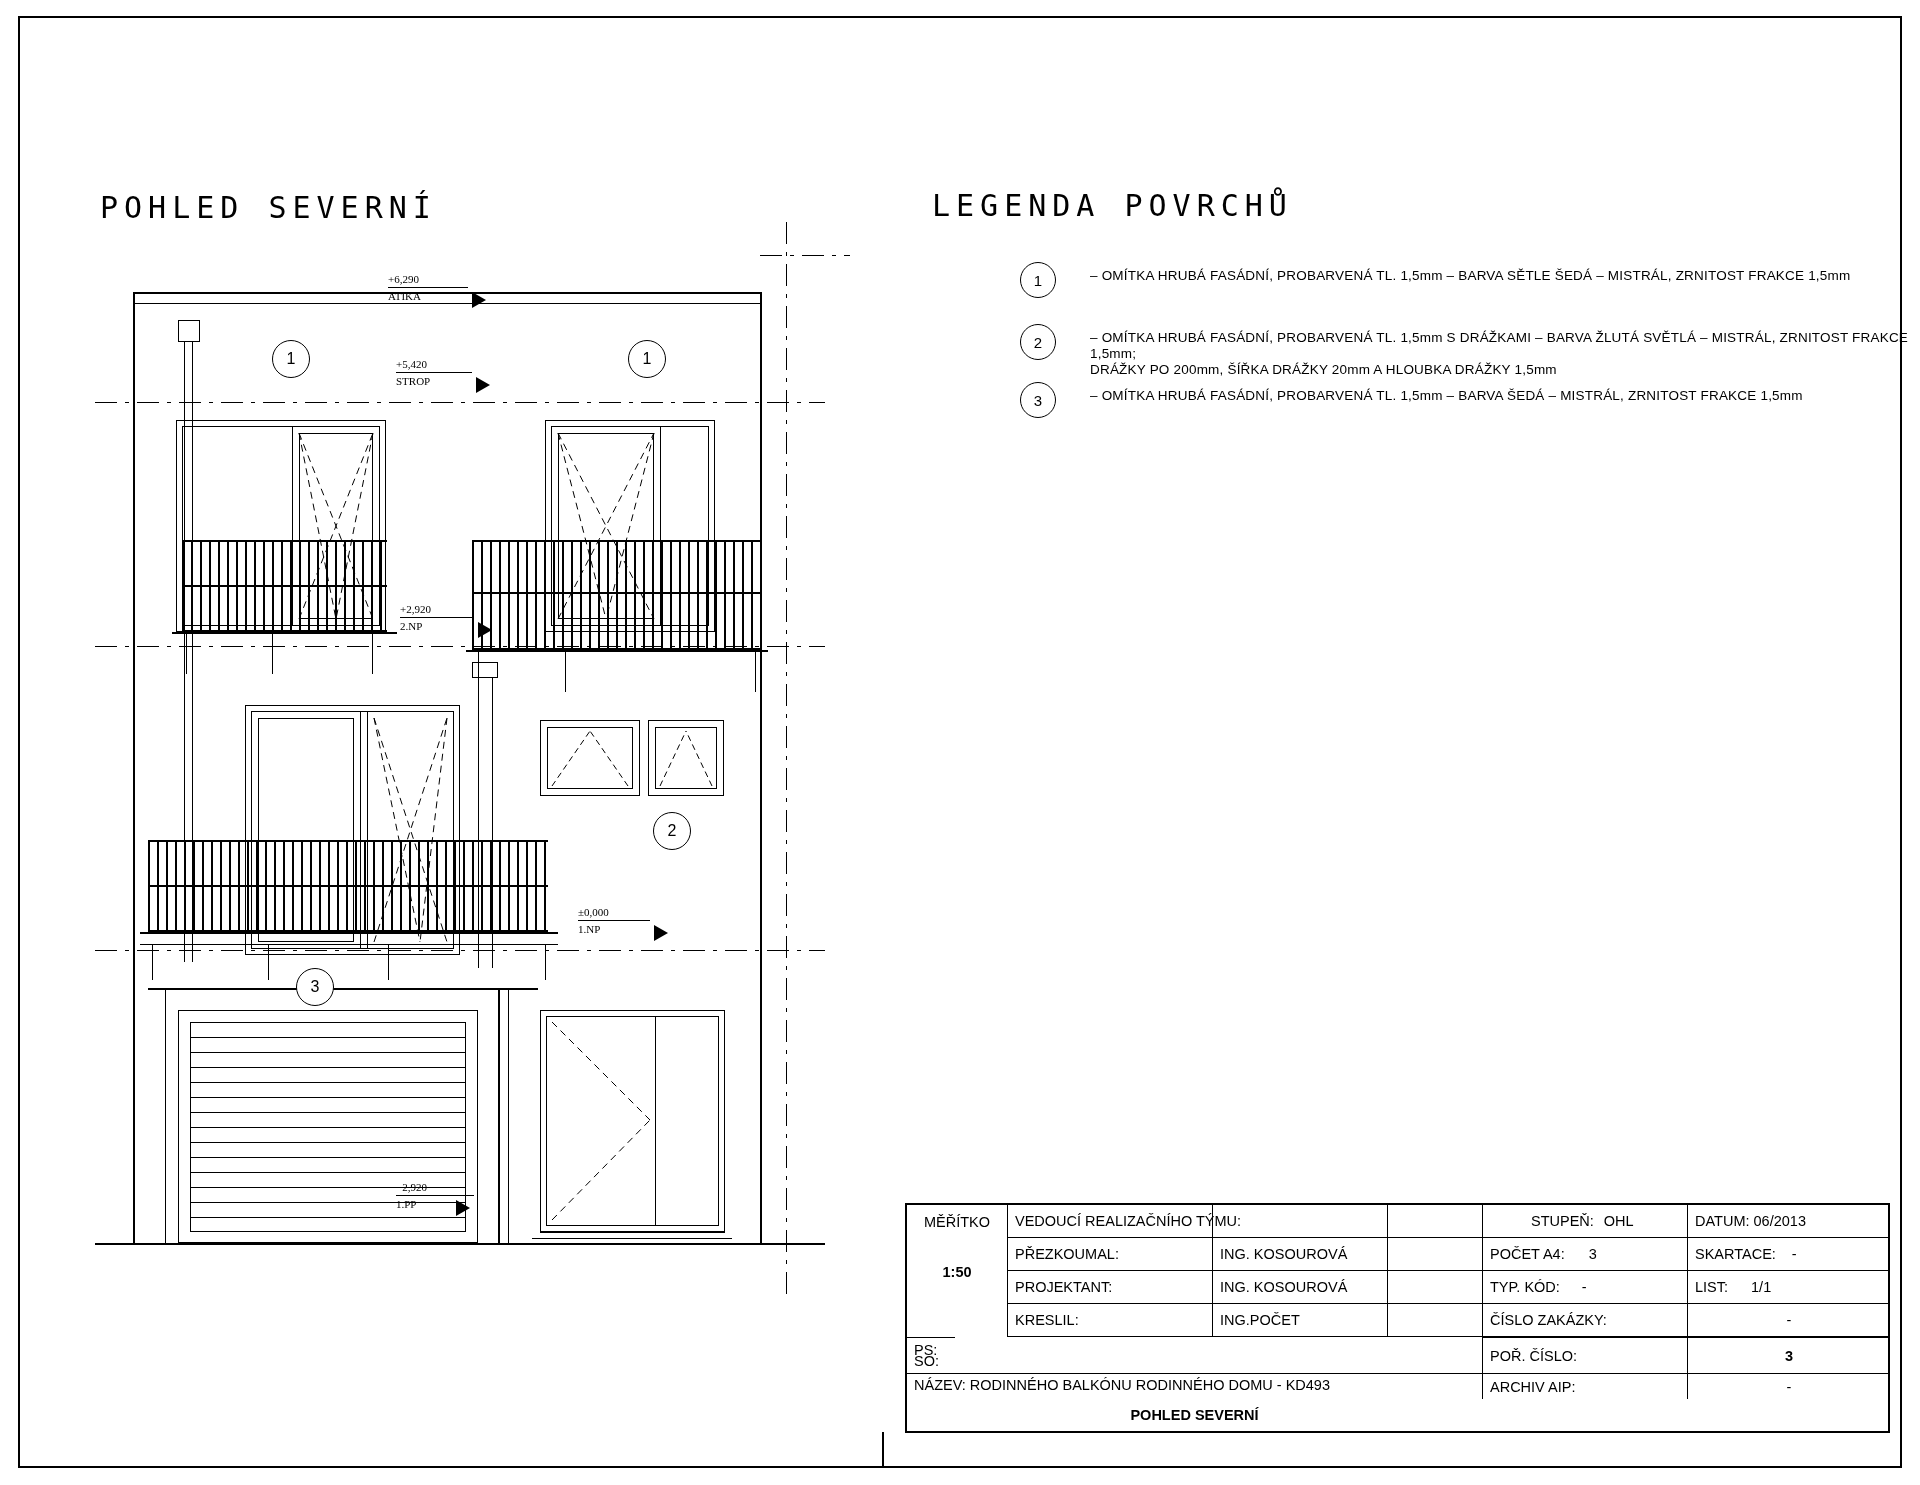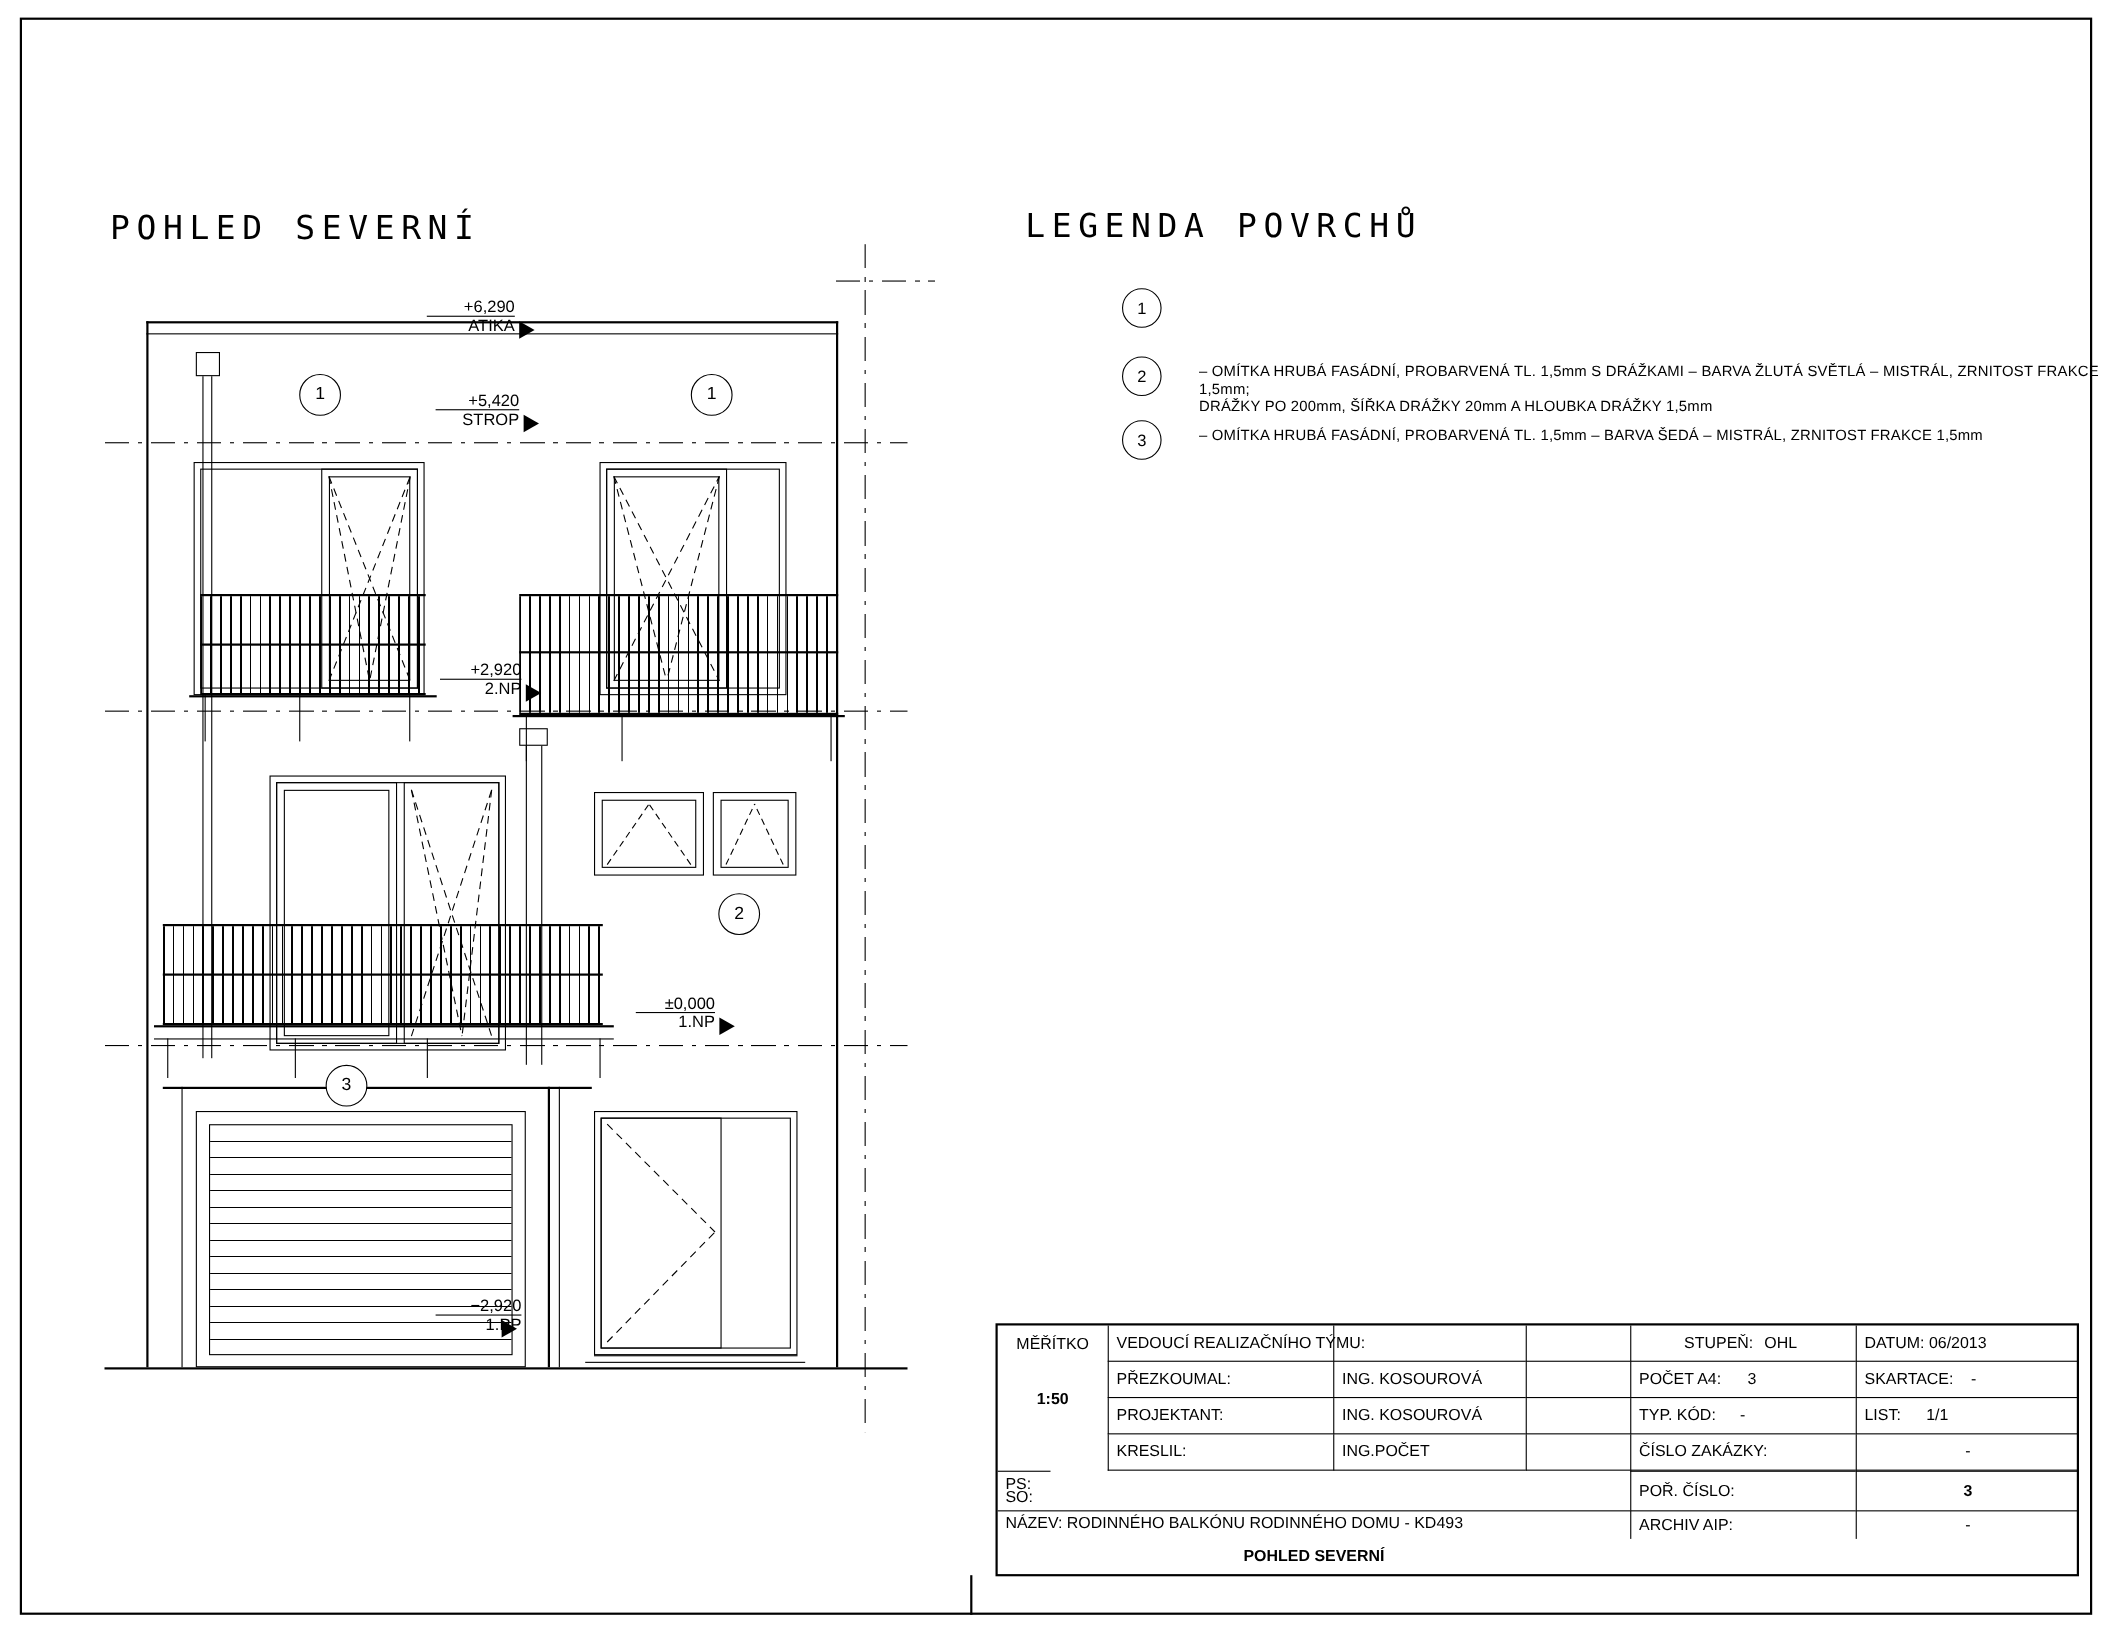--- a/index.html
+++ b/index.html
@@ -92,23 +92,23 @@
     position: absolute;
     width: 36px; height: 36px;
     border: 1.3px solid #000;
     border-radius: 50%;
     font-size: 16px;
     display: flex; align-items: center; justify-content: center;
     background: #fff;
   }
   .lvl-label {
     position: absolute;
-    font-size: 15px;
-    text-align: right;
-    font-family: Liberation Sans, sans-serif;
+    font-size: 11px;
+    text-align: left;
+    font-family: Liberation Serif, serif;
     line-height: 15px;
   }
   .lvl-label .v { display: block; }
   .lvl-label .n { display: block; border-top: 1.4px solid #000; padding-top: 1px; }
   .lvl-tri {
     position: absolute;
     width: 0; height: 0;
     border-left: 14px solid #000;
     border-top: 8px solid transparent;
     border-bottom: 8px solid transparent;
@@ -168,20 +168,21 @@
 
 <div class="sheet">
 
   <div class="border-frame"></div>
 
   <div class="view-title">POHLED SEVERNÍ</div>
   <div class="legend-title">LEGENDA POVRCHŮ</div>
 
   <div class="legend-row" style="top:268px;">
     <div class="legend-circle">1</div>
+    <div class="legend-text">– OMÍTKA HRUBÁ FASÁDNÍ, PROBARVENÁ TL. 1,5mm – BARVA SĚTLE ŠEDÁ – MISTRÁL, ZRNITOST FRAKCE  1,5mm</div>
   </div>
   <div class="legend-row" style="top:330px;">
     <div class="legend-circle">2</div>
     <div class="legend-text">– OMÍTKA HRUBÁ FASÁDNÍ, PROBARVENÁ TL. 1,5mm S DRÁŽKAMI – BARVA ŽLUTÁ SVĚTLÁ – MISTRÁL, ZRNITOST FRAKCE  1,5mm;
 DRÁŽKY PO 200mm, ŠÍŘKA DRÁŽKY 20mm A HLOUBKA DRÁŽKY 1,5mm</div>
   </div>
   <div class="legend-row" style="top:388px;">
     <div class="legend-circle">3</div>
     <div class="legend-text">– OMÍTKA HRUBÁ FASÁDNÍ, PROBARVENÁ TL. 1,5mm – BARVA ŠEDÁ – MISTRÁL, ZRNITOST FRAKCE  1,5mm</div>
   </div>

